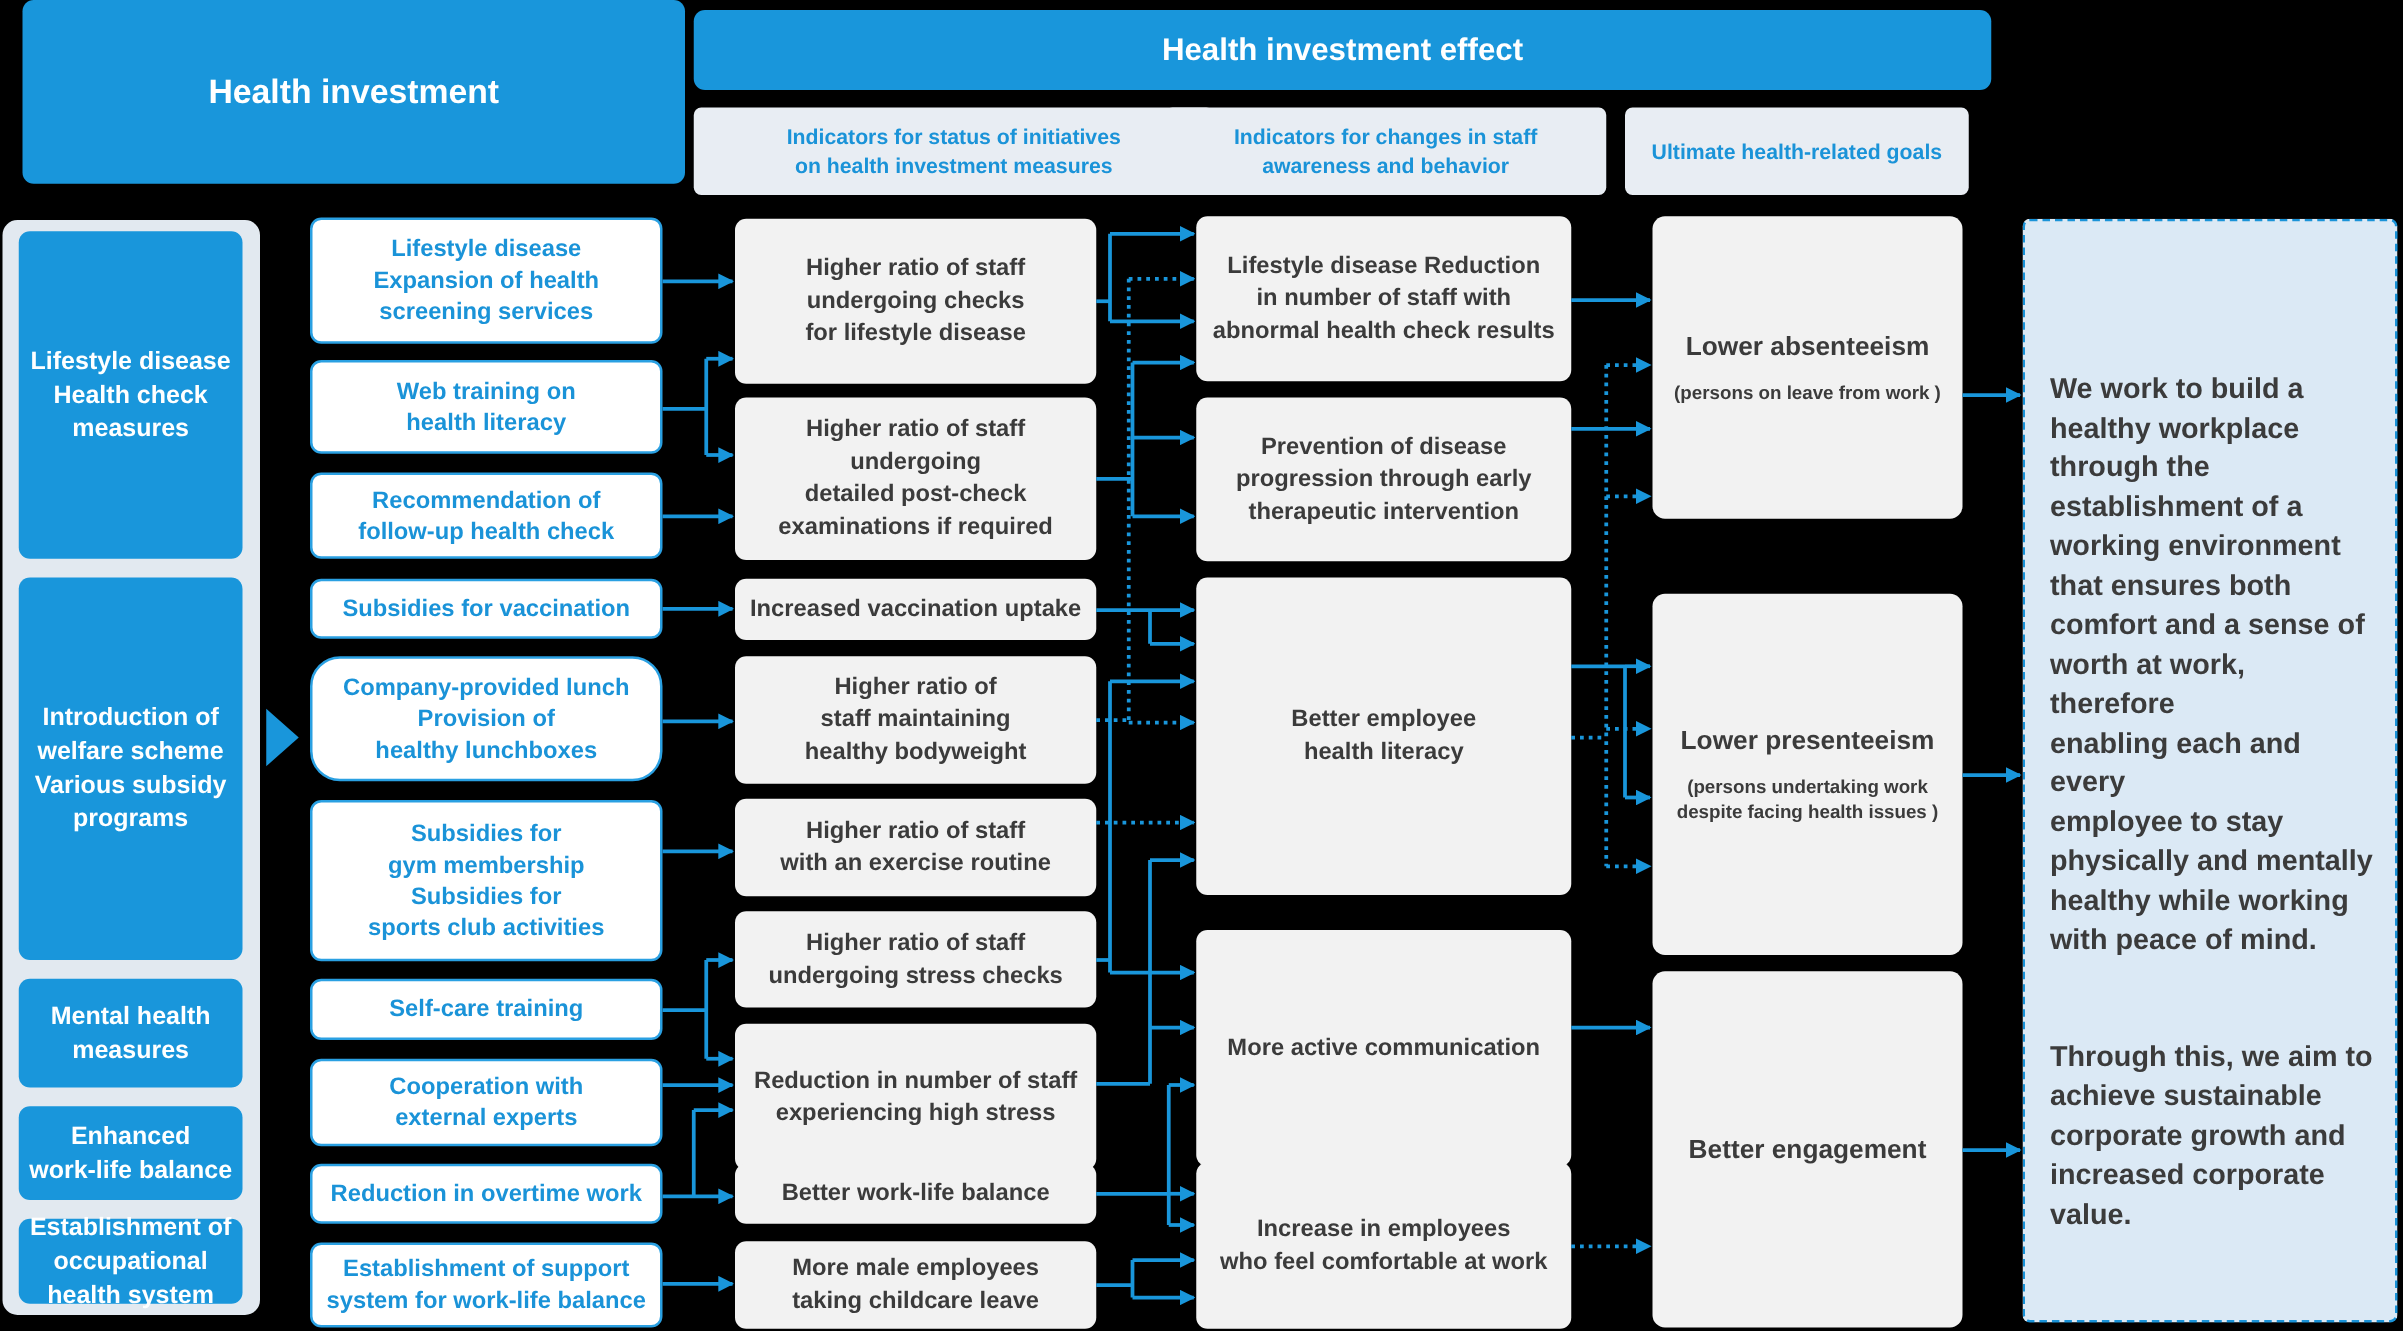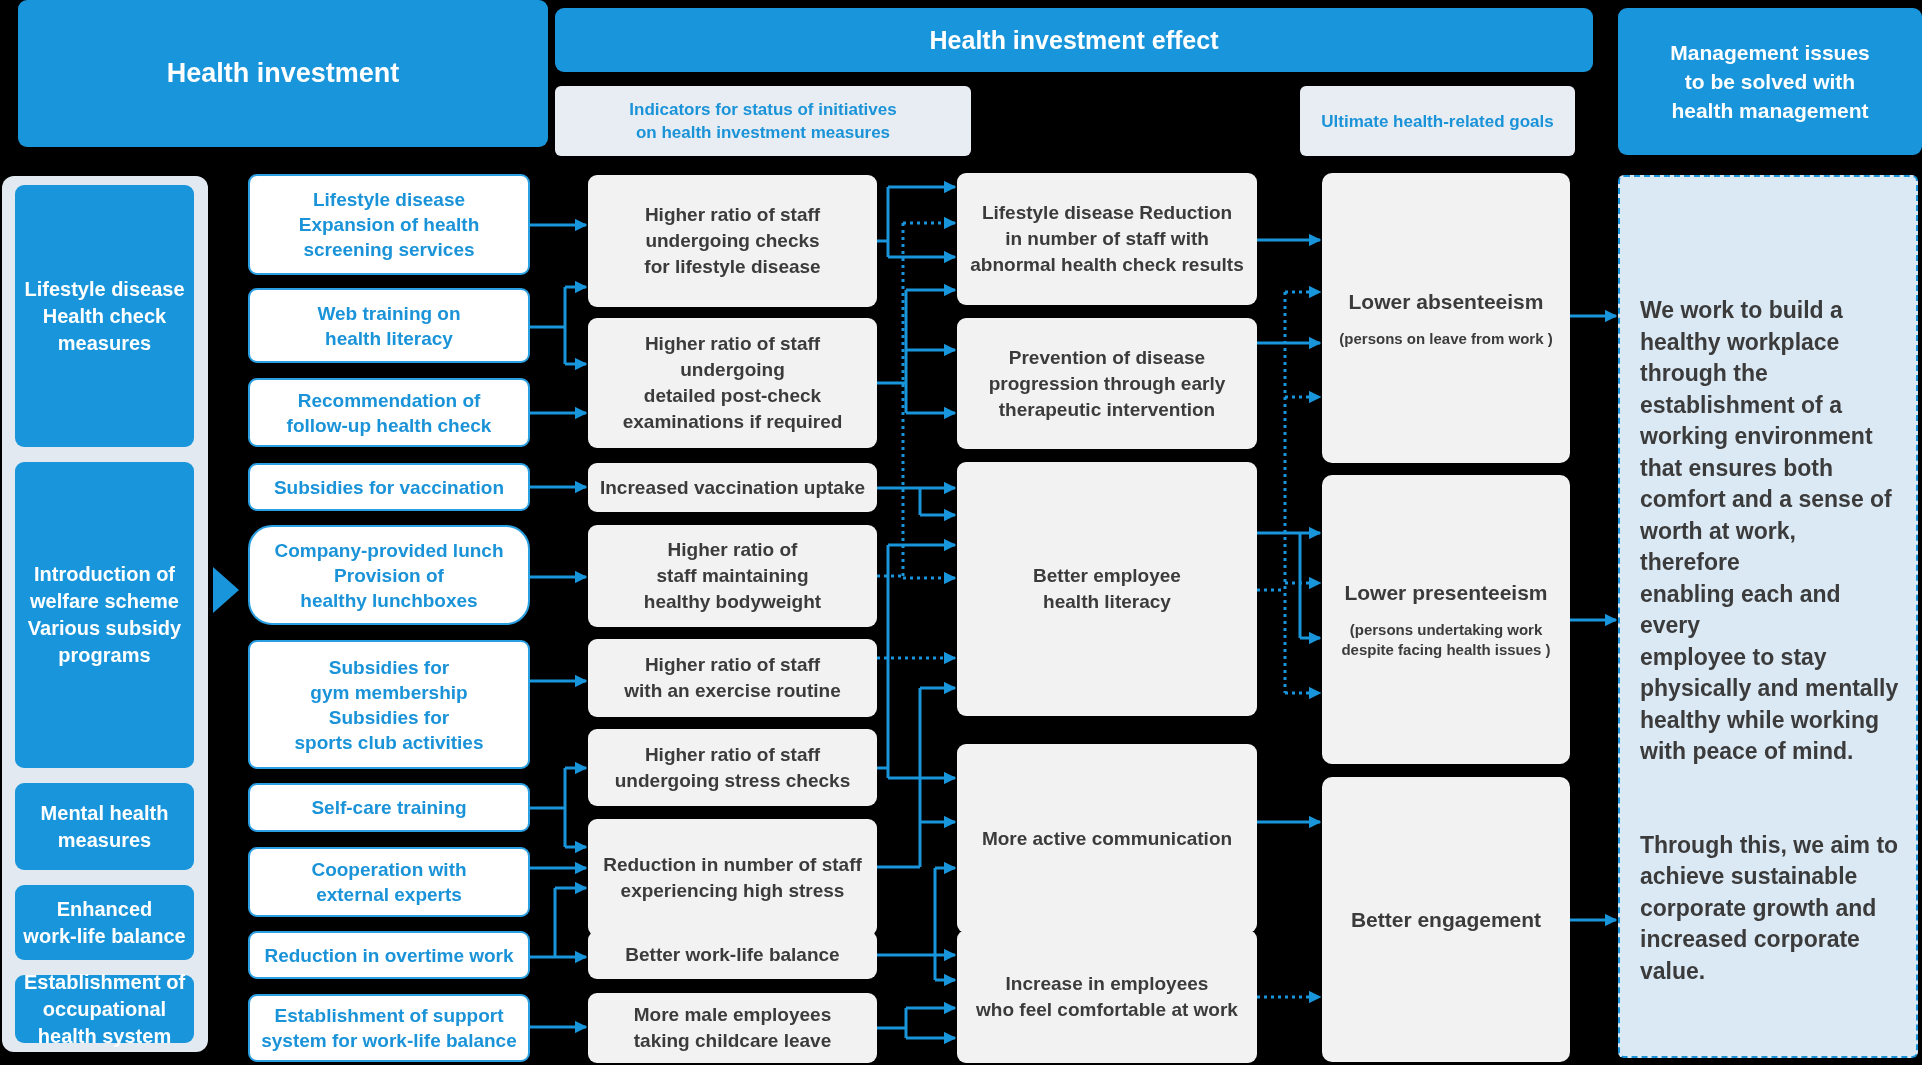--- a/index.html
+++ b/index.html
@@ -54,26 +54,25 @@
 
 <div class="canvas">
 
   <div class="abs flexc hdr-blue hdr-investment" style="left:0;top:8;width:530px;height:147px;">Health investment</div>
 
   <div class="abs flexc hdr-blue hdr-effect" style="left:555px;top:8px;width:1038px;height:64px;">Health investment effect</div>
 
   <div class="abs flexc subhdr pre" style="left:555px;top:86px;width:416px;height:70px;text-align:center;">Indicators for status of initiatives
 on health investment measures</div>
 
+  <div class="abs flexc subhdr pre" style="left:932px;top:86px;width:353px;height:70px;">Indicators for changes in staff
+awareness and behavior</div>
 
   <div class="abs flexc subhdr pre" style="left:1300px;top:86px;width:275px;height:70px;">Ultimate health-related goals</div>
 
-  <div class="abs flexc hdr-blue hdr-mgmt pre" style="left:1618px;top:8px;width:304px;height:147px;">Management issues
-to be solved with
-health management</div>
 
   <div class="abs panel" style="left:2px;top:176px;width:206px;height:876px;"></div>
 
   <div id="col-categories">
       <div class="abs flexc pre cat-box" style="left: 15px; top: 185px; width: 179px; height: 262px;">Lifestyle disease
 Health check
 measures</div>
       <div class="abs flexc pre cat-box" style="left: 15px; top: 462px; width: 179px; height: 306px;">Introduction of
 welfare scheme
 Various subsidy
@@ -138,21 +137,21 @@
       <div class="abs flexc pre gray-box" style="left: 957px; top: 318px; width: 300px; height: 131px;">Prevention of disease
 progression through early
 therapeutic intervention</div>
       <div class="abs flexc pre gray-box" style="left: 957px; top: 462px; width: 300px; height: 254px;">Better employee
 health literacy</div>
       <div class="abs flexc pre gray-box" style="left: 957px; top: 744px; width: 300px; height: 189px;">More active communication</div>
       <div class="abs flexc pre gray-box" style="left: 957px; top: 930px; width: 300px; height: 133px;">Increase in employees
 who feel comfortable at work</div>
     </div>
   <div id="col-goals">
-      <div class="abs flexc goal-box" style="left: 1322px; top: 173px; width: 248px; height: 290px;">
+      <div class="abs flexc goal-box" style="left: 1322px; top: 173px; width: 248px; height: 242px;">
         <div class="goal-label">Lower absenteeism</div>
         <div class="goal-note pre">(persons on leave from work )</div>
       </div>
       <div class="abs flexc goal-box" style="left: 1322px; top: 475px; width: 248px; height: 289px;">
         <div class="goal-label">Lower presenteeism</div>
         <div class="goal-note pre">(persons undertaking work
 despite facing health issues  )</div>
       </div>
       <div class="abs flexc goal-box" style="left: 1322px; top: 777px; width: 248px; height: 285px;">
         <div class="goal-label">Better engagement</div>

